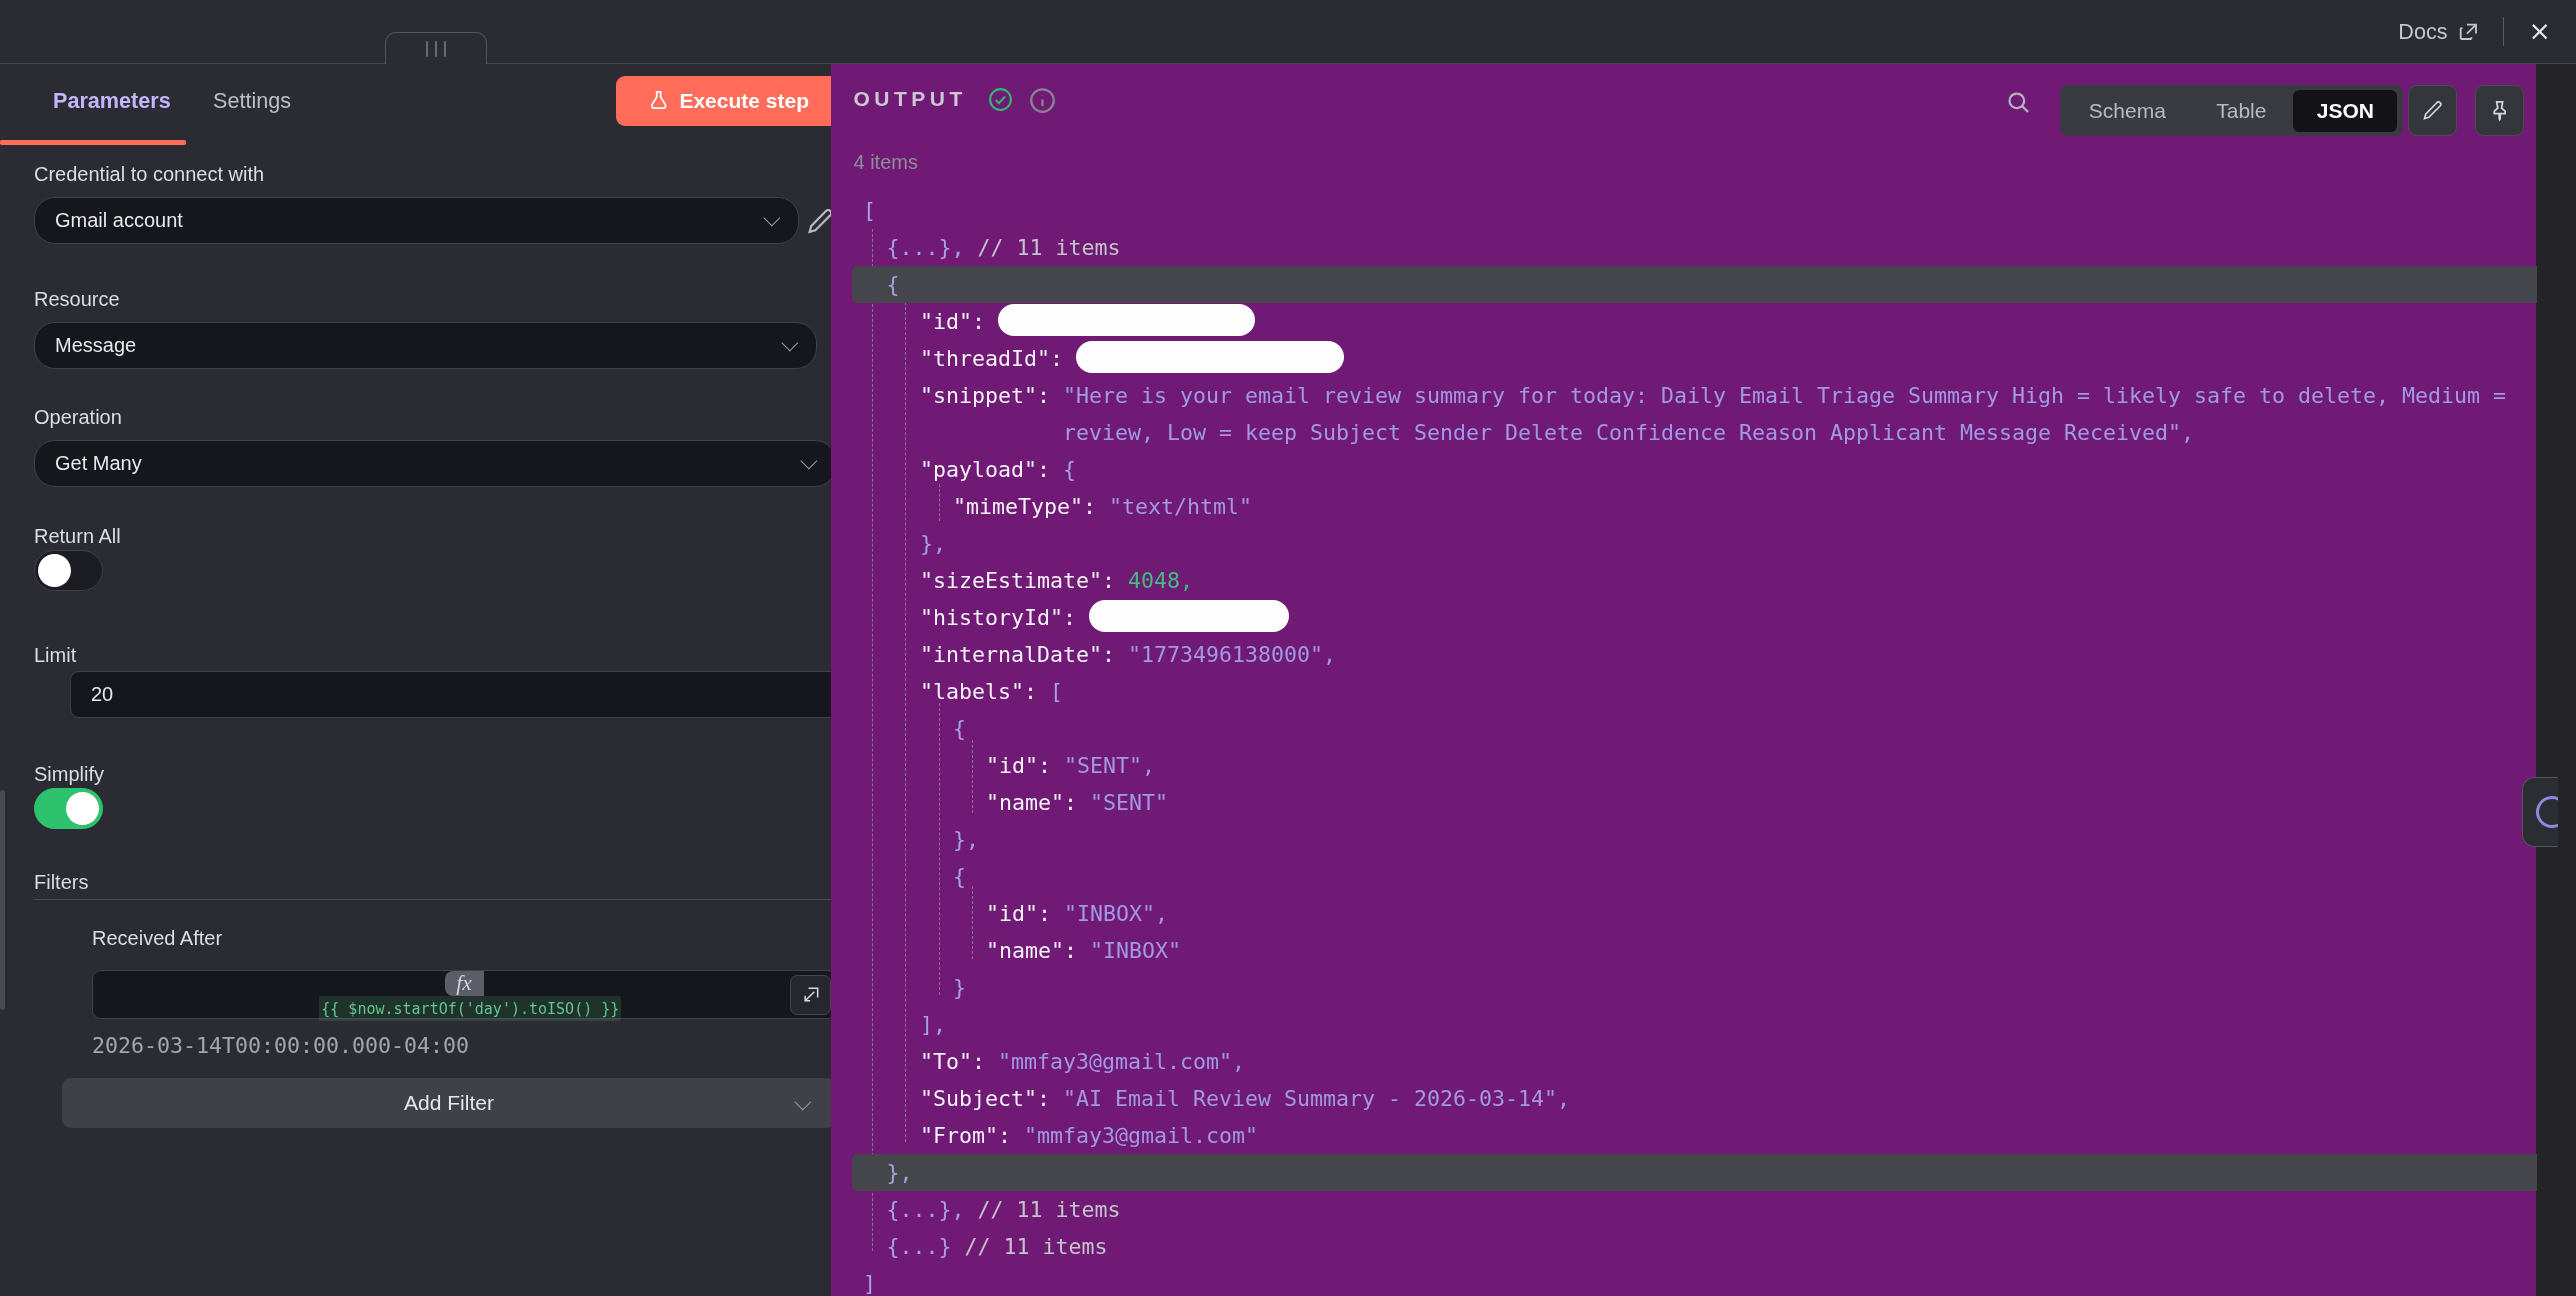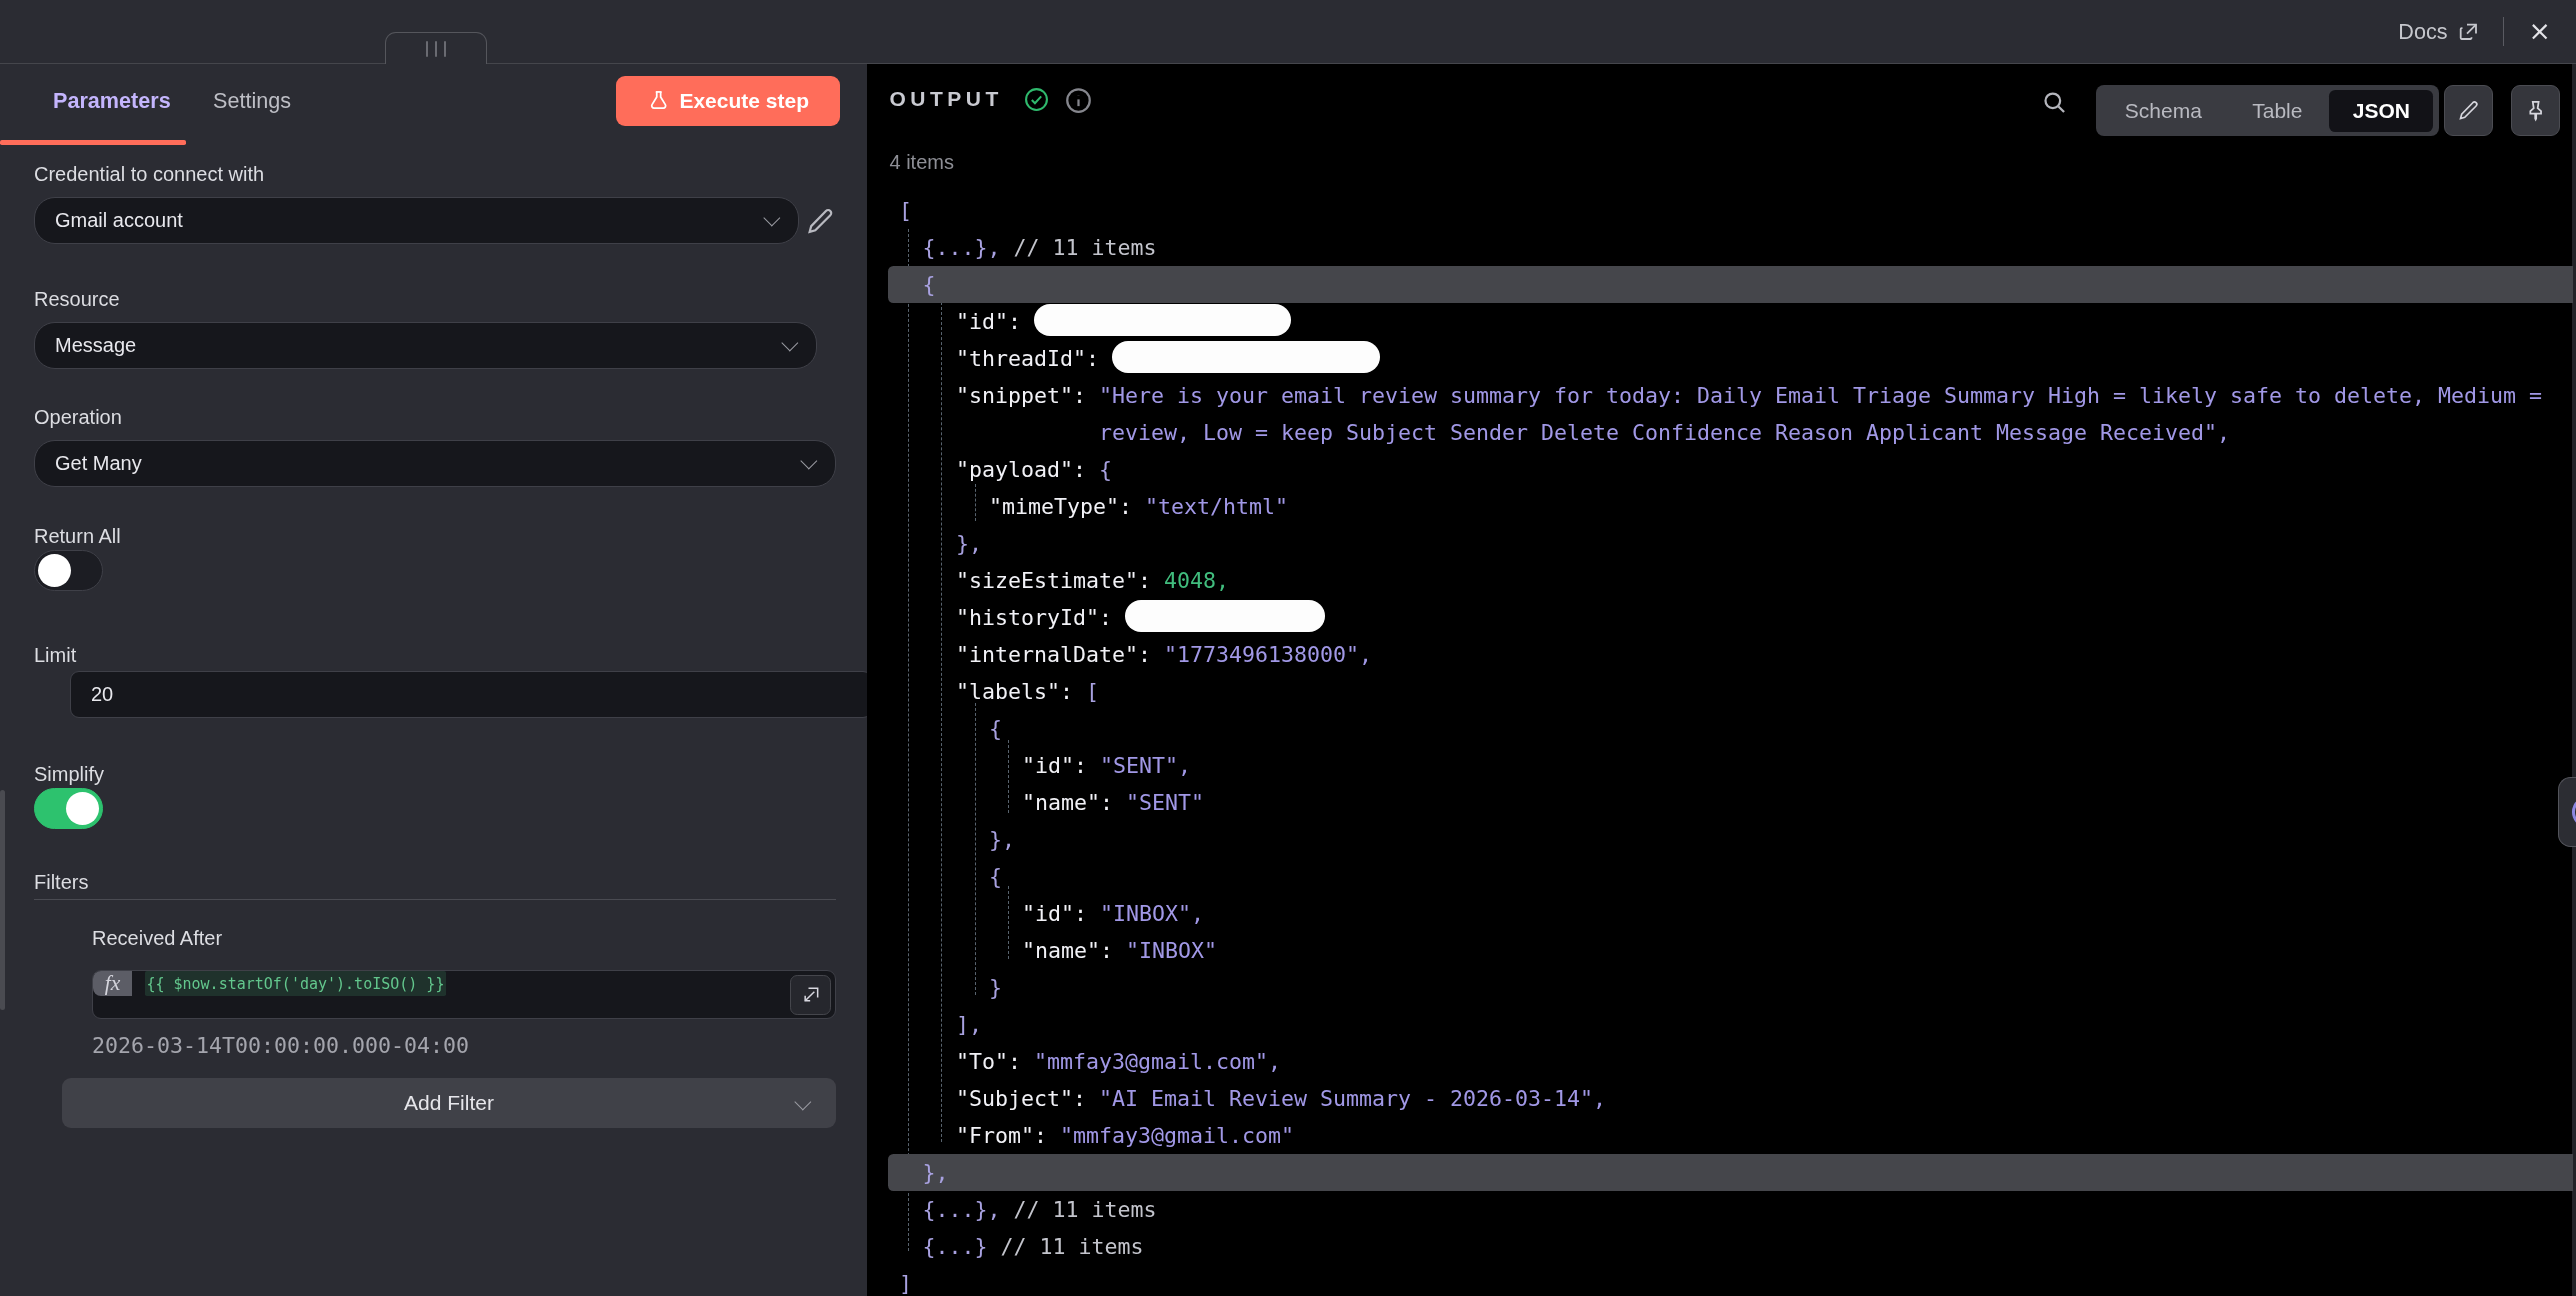--- a/index.html
+++ b/index.html
@@ -43,40 +43,40 @@
   .toggle { position:absolute; left:34px; width:69px; height:41px; border-radius:21px; cursor:pointer; }
   .toggle.off { background:#1c1d23; border:0.9px solid #3f4048; }
   .toggle.on  { background:#2dc26e; border:0.9px solid #2dc26e; }
   .toggle .knob { position:absolute; top:2.7px; width:33px; height:33px; border-radius:50%; background:#fff; }
   .toggle.off .knob { left:2.7px; }
   .toggle.on  .knob { right:2.7px; }
 
   .filters-divider { position:absolute; left:34px; width:802px; height:0.9px; background:#4a4b52; }
 
   .expr-field { position:absolute; left:92px; top:906px; width:744px; height:49px; background:#16171c;
-                border:0.9px solid #3f4048; border-radius:9px; display:flex; align-items:flex-start; }
+                border:0.9px solid #3f4048; border-radius:9px; display:flex; align-items:center;flex-direction:column; }
   .fx-badge { width:39px; background:#5c5d66; border-radius:8px 0 0 8px; display:flex; align-items:center;
               justify-content:center; color:#d5d5dd; font-family:"Liberation Serif",serif; font-style:italic;
               font-size:21.6px; flex:none; }
   .expr-text { display:flex; align-items:center; padding-left:12.6px; font-family:"DejaVu Sans Mono",monospace;
                font-size:15px; color:#63c78d; white-space:pre; }
   .expr-text span { background:rgba(82,190,130,0.16); padding:3.6px 1.8px; border-radius:1.8px; }
   .expr-open-btn { position:absolute; right:3.6px; top:3.6px; width:41px; height:40px; background:#26272d;
                    border:0.9px solid #45464c; border-radius:7.2px; display:flex; align-items:center; justify-content:center;
                    cursor:pointer; }
   .resolved-text { position:absolute; left:92px; font-family:"DejaVu Sans Mono",monospace; font-size:21.6px; color:#a4a5ad; }
 
   .add-filter-btn { position:absolute; left:62px; top:1014px; width:774px; height:50px; background:#404148; border:none;
                     border-radius:9px; color:#e6e6eb; font-size:21px; font-family:"Liberation Sans",sans-serif;
                     cursor:pointer; }
   .add-filter-btn .chev { position:absolute; right:27px; top:23.4px; }
   .left-scroll-thumb { position:absolute; left:0; top:726px; width:5.4px; height:220px; background:#4a4b51; border-radius:2.7px; }
 
   
-  .output-panel { position:absolute; left:867px; top:64px; width:1705px; height:1232px; background:#000000;text-decoration:underline; }
+  .output-panel { position:absolute; left:831px; top:64px; width:1705px; height:1232px; background:#701a75;text-decoration:underline; }
   .out-title { position:absolute; left:22.5px; top:23.4px; font-size:21px; font-weight:700; letter-spacing:4.5px; color:#c9cad1; }
   .circ-icon { position:absolute; top:23.4px; width:25px; height:25px; }
   .search-icon { position:absolute; left:1174px; top:25px; cursor:pointer; }
   .seg-control { position:absolute; left:1229px; top:21px; height:51px; background:#3a3b41; border-radius:8px;
                  display:flex; align-items:center; padding:0 5.4px; gap:3.6px; }
   .seg-item { font-size:21px; color:#b9bac1; padding:0 23.4px; height:42px; display:flex; align-items:center;
               border-radius:6.3px; cursor:pointer; }
   .seg-item.active { background:#121217; color:#ffffff; font-weight:600; }
   .sq-btn { position:absolute; top:21px; width:49px; height:51px; background:#35363c; border:0.9px solid #4b4c52;
             border-radius:9px; display:flex; align-items:center; justify-content:center; cursor:pointer; }

